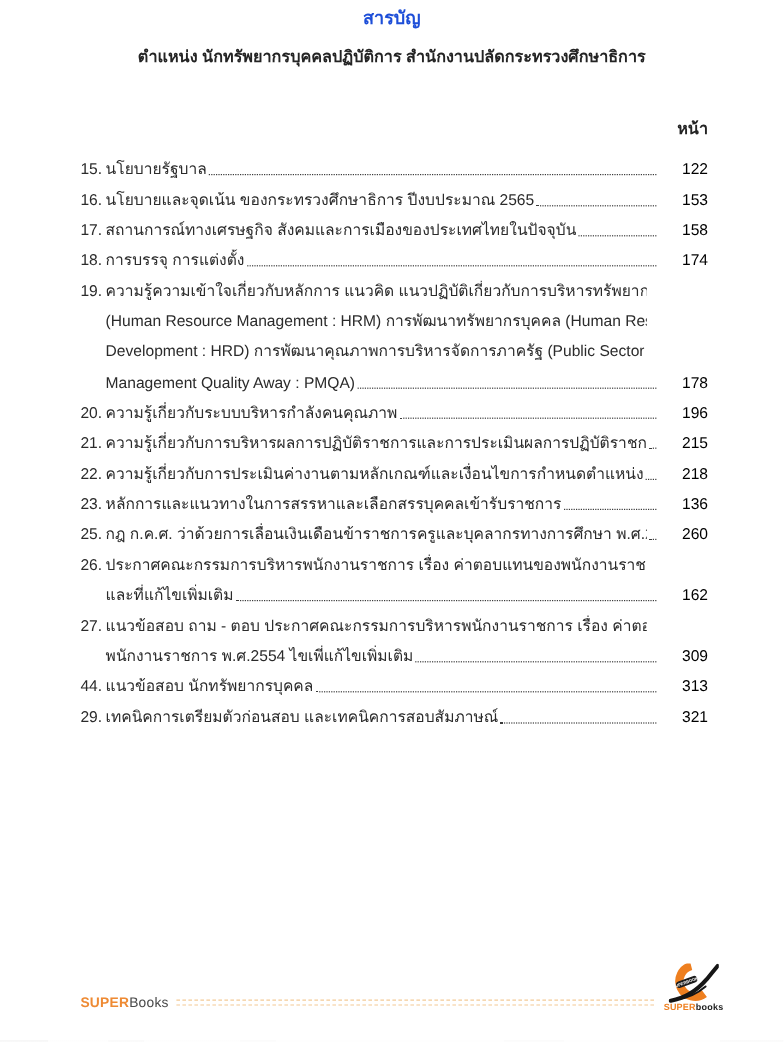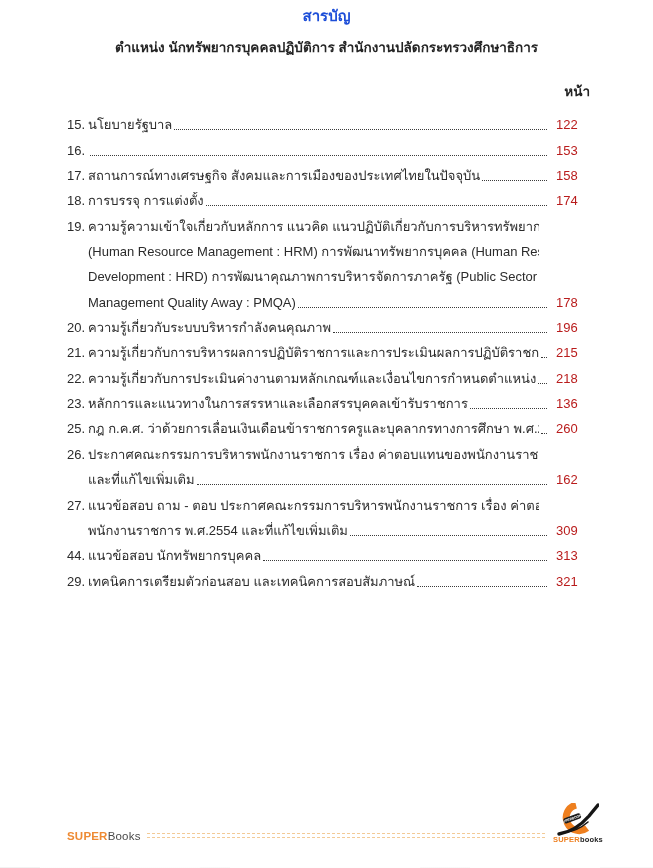--- a/index.html
+++ b/index.html
@@ -17,21 +17,21 @@
     font-size: 15px; font-weight: bold; color: #1d4ed8;
     line-height: 20px;
   }
   .subtitle {
     margin-top: 12px;
     text-align: center;
     font-size: 13.5px; font-weight: bold; color: #242424;
     line-height: 19px;
   }
   .page-col-header {
-    margin-top: 26px;
+    margin-top: 42px;
     padding-right: 63px;
     text-align: right;
     font-size: 13.5px; font-weight: bold; color: #242424;
     line-height: 18px;
   }
 
   .toc {
     margin-top: 8px;
     padding-left: 67px;
     padding-right: 63px;
@@ -57,23 +57,23 @@
     flex: 1 1 auto;
     min-width: 6px;
     height: 0;
     border-bottom: 1.5px dotted #3b3b3b;
     margin: 0 9px 4px 2px;
   }
   .toc-dots.hidden { visibility: hidden; }
   .toc-page {
     flex: none;
     width: 34px;
-    text-align: left;
+    text-align: right;
     font-size: 13px; line-height: 18px;
-    color: #b91c1c;
+    color: #000000;
   }
 
   .footer {
     position: absolute;
     left: 67px; right: 46px; top: 821px;
     display: flex;
     align-items: center;
   }
   .brand-left {
     flex: none;
@@ -134,20 +134,21 @@
 
   <div class="toc">
       <div class="toc-row">
       <span class="toc-num">15.</span>
       <span class="toc-text">นโยบายรัฐบาล</span>
       <span class="toc-dots"></span>
       <span class="toc-page">122</span>
     </div>
       <div class="toc-row">
       <span class="toc-num">16.</span>
+      <span class="toc-text">นโยบายและจุดเน้น ของกระทรวงศึกษาธิการ ปีงบประมาณ 2565</span>
       <span class="toc-dots"></span>
       <span class="toc-page">153</span>
     </div>
       <div class="toc-row">
       <span class="toc-num">17.</span>
       <span class="toc-text">สถานการณ์ทางเศรษฐกิจ สังคมและการเมืองของประเทศไทยในปัจจุบัน</span>
       <span class="toc-dots"></span>
       <span class="toc-page">158</span>
     </div>
       <div class="toc-row">
@@ -223,21 +224,21 @@
       <span class="toc-page">162</span>
     </div>
       <div class="toc-row">
       <span class="toc-num">27.</span>
       <span class="toc-text">แนวข้อสอบ ถาม - ตอบ ประกาศคณะกรรมการบริหารพนักงานราชการ เรื่อง ค่าตอบแทนของ</span>
       <span class="toc-dots hidden"></span>
       <span class="toc-page"></span>
     </div>
       <div class="toc-row">
       <span class="toc-num"></span>
-      <span class="toc-text">พนักงานราชการ พ.ศ.2554 และที่แก้ไขเพิ่มเติม</span>
+      <span class="toc-text">พนักงานราชการ พ.ศ.2554 ไขเพี่แก้ไขเพิ่มเติม</span>
       <span class="toc-dots"></span>
       <span class="toc-page">309</span>
     </div>
       <div class="toc-row">
       <span class="toc-num">44.</span>
       <span class="toc-text">แนวข้อสอบ นักทรัพยากรบุคคล</span>
       <span class="toc-dots"></span>
       <span class="toc-page">313</span>
     </div>
       <div class="toc-row">

